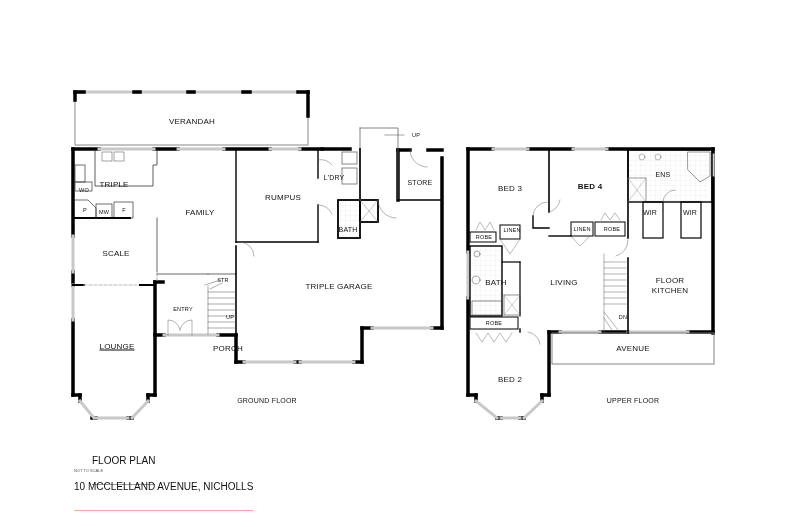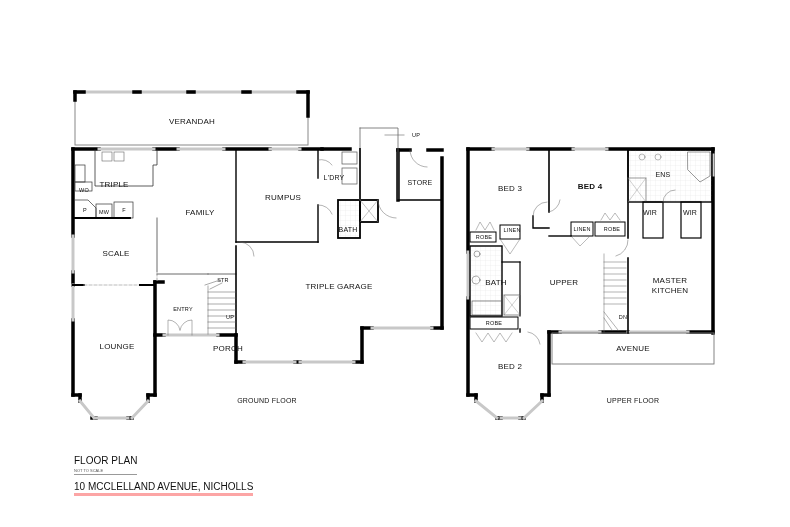--- a/index.html
+++ b/index.html
@@ -2,23 +2,23 @@
 <html><head>
   <meta charset="utf-8">
   <style>
     html, body { margin:0; padding:0; background:#ffffff; }
     body { width:790px; height:527px; position:relative; overflow:hidden; font-family:"Liberation Sans", sans-serif; }
     #plan { position:absolute; left:0; top:0; width:790px; height:527px; }
     .lbl { position:absolute; font-family:"Liberation Sans", sans-serif; font-size:8px; color:#111; letter-spacing:0.2px; white-space:nowrap; transform:translate(-50%,-50%); text-align:center; line-height:9px; }
     .lbl.sm { font-size:5.5px; line-height:6px; }
     .lbl.md { font-size:7px; }
     .title { position:absolute; font-family:"Liberation Sans", sans-serif; color:#111; white-space:nowrap; }
-    .t1 { left:74px; top:455px; font-size:10px; border-bottom:1px solid #999; padding-bottom:8px; }
+    .t1 { left:92px; top:455px; font-size:10px; border-bottom:1px solid #999; padding-bottom:18px; }
     .t2 { left:74px; top:468px; font-size:4px; color:#555; }
-    .t3 { left:74px; top:481px; font-size:10px; border-bottom:3px solid #fca5a5; padding-bottom:1px; }
+    .t3 { left:74px; top:481px; font-size:10px; border-bottom:1px solid #fca5a5; padding-bottom:18px; }
   </style>
 </head>
 <body>
 
 <svg id="plan" viewBox="0 0 790 527" xmlns="http://www.w3.org/2000/svg">
   <defs>
     <pattern id="tiles" width="5" height="5" patternUnits="userSpaceOnUse">
       <path d="M5 0 L0 0 0 5" fill="none" stroke="#e2e2e2" stroke-width="0.5"></path>
     </pattern>
   </defs>
@@ -259,21 +259,21 @@
 <div>
   <span class="lbl" style="left:192px;top:121px;text-align:center;">VERANDAH</span>
   <span class="lbl" style="left:114px;top:184px;">TRIPLE</span>
   <span class="lbl" style="left:200px;top:212px;">FAMILY</span>
   <span class="lbl" style="left:277px;top:197px;margin-left:6px;">RUMPUS</span>
   <span class="lbl md" style="left:334px;top:177px;">L'DRY</span>
   <span class="lbl md" style="left:420px;top:182px;">STORE</span>
   <span class="lbl md" style="left:348px;top:229px;">BATH</span>
   <span class="lbl" style="left:116px;top:253px;">SCALE</span>
   <span class="lbl sm" style="left:183px;top:309px;">ENTRY</span>
-  <span class="lbl" style="left:117px;top:346px;">LOUNGE</span>
+  <span class="lbl" style="left:117px;top:346px;text-decoration:underline;">LOUNGE</span>
   <span class="lbl" style="left:197px;top:348px;margin-left:31px;">PORCH</span>
   <span class="lbl" style="left:339px;top:286px;">TRIPLE GARAGE</span>
 
   <span class="lbl sm" style="left:84px;top:190px;">WO</span>
   <span class="lbl sm" style="left:85px;top:210px;">P</span>
   <span class="lbl sm" style="left:104px;top:212px;">MW</span>
   <span class="lbl sm" style="left:124px;top:210px;">F</span>
   <span class="lbl sm" style="left:223px;top:280px;">STR</span>
   <span class="lbl sm" style="left:230px;top:317px;">UP</span>
   <span class="lbl sm" style="left:416px;top:135px;">UP</span>
@@ -285,25 +285,25 @@
   <span class="lbl" style="left:510px;top:188px;">BED 3</span>
   <span class="lbl" style="left:590px;top:186px;font-weight:bold;">BED 4</span>
   <span class="lbl md" style="left:663px;top:174px;">ENS</span>
   <span class="lbl md" style="left:650px;top:212px;">WIR</span>
   <span class="lbl md" style="left:690px;top:212px;">WIR</span>
   <span class="lbl sm" style="left:484px;top:237px;">ROBE</span>
   <span class="lbl sm" style="left:512px;top:230px;">LINEN</span>
   <span class="lbl sm" style="left:582px;top:229px;">LINEN</span>
   <span class="lbl sm" style="left:612px;top:229px;">ROBE</span>
   <span class="lbl" style="left:496px;top:282px;">BATH</span>
-  <span class="lbl" style="left:564px;top:282px;">UPPER</span>
-  <span class="lbl" style="left:670px;top:280px;">MASTER</span>
+  <span class="lbl" style="left:564px;top:282px;">LIVING</span>
+  <span class="lbl" style="left:670px;top:280px;">FLOOR</span>
   <span class="lbl" style="left:670px;top:290px;">KITCHEN</span>
   <span class="lbl sm" style="left:494px;top:323px;">ROBE</span>
-  <span class="lbl" style="left:510px;top:366px;">BED 2</span>
+  <span class="lbl" style="left:510px;top:379px;">BED 2</span>
   <span class="lbl" style="left:633px;top:348px;">AVENUE</span>
   <span class="lbl sm" style="left:623px;top:317px;">DN</span>
 
   <span class="lbl md" style="left:633px;top:400px;">UPPER FLOOR</span>
 </div>
 
 <div>
   <div class="title t1">FLOOR PLAN</div>
   <div class="title t2">NOT TO SCALE</div>
   <div class="title t3">10 MCCLELLAND AVENUE, NICHOLLS</div>

